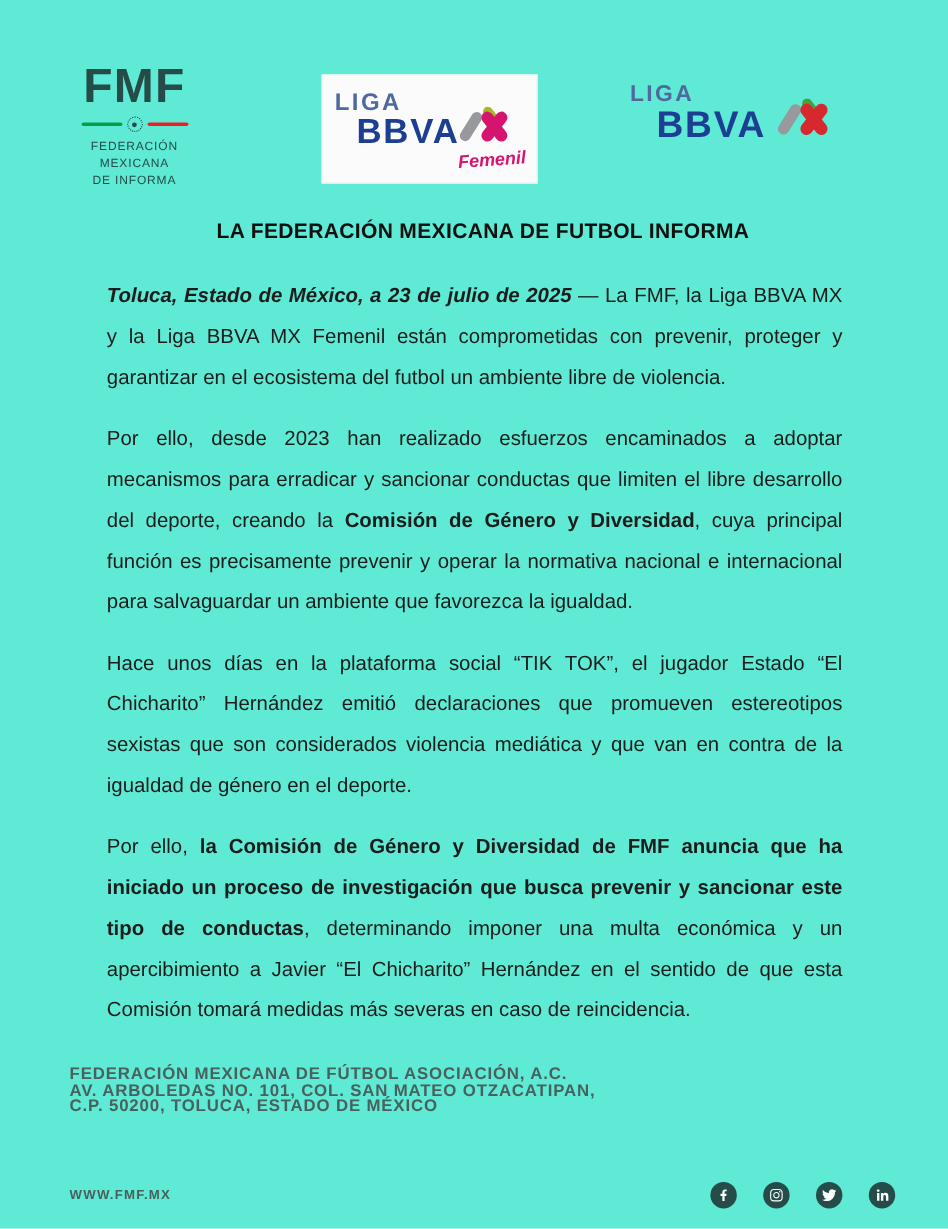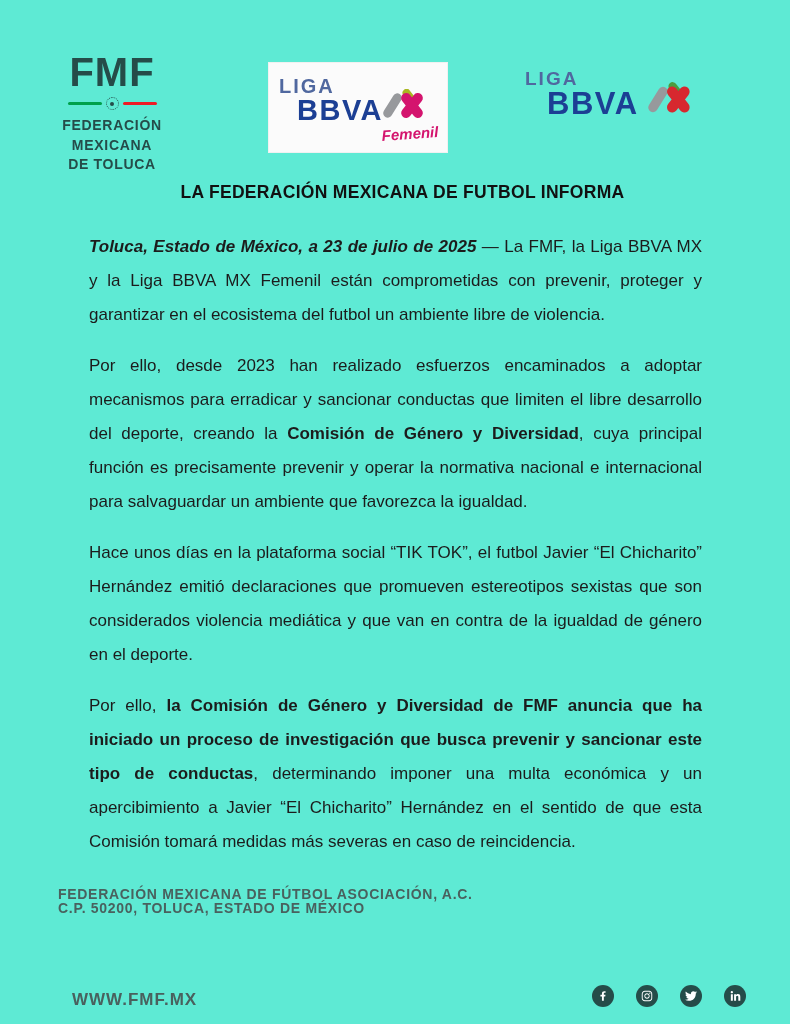--- a/index.html
+++ b/index.html
@@ -13,21 +13,21 @@
   
   .fmf-logo { position:absolute; left:50px; top:52px; width:124px; text-align:center; }
   .fmf-acronym { font-size:40px; font-weight:800; letter-spacing:1px; color:var(--teal,#254c49); line-height:1; }
   .fmf-divider { display:flex; align-items:center; justify-content:center; gap:4px; margin:5px 0 6px; }
   .fmf-line { height:3px; width:34px; border-radius:2px; }
   .fmf-line.green { background:var(--green-line,#00a14b); }
   .fmf-line.red { background:var(--red-line,#ee1c25); }
   .fmf-ball { width:13px; height:13px; border-radius:50%; border:1.5px dotted var(--teal,#254c49);
               display:flex; align-items:center; justify-content:center; }
   .fmf-ball::after { content:""; width:4px; height:4px; border-radius:50%; background:var(--teal,#254c49); }
-  .fmf-sub { font-size:14px; font-weight:700; letter-spacing:0.7px; color:var(--teal,#254c49); line-height:1.4; }
+  .fmf-sub { font-size:10px; font-weight:400; letter-spacing:0.7px; color:var(--teal,#254c49); line-height:1.4; }
 
   .bbva-box { position:absolute; }
   .femenil-box { left:268px; top:62px; width:180px; height:91px; background:#fbfbfb; border:1px solid #f1f1f1; }
   .mx-box { left:513px; top:68px; width:184px; height:64px; }
   .liga-word { position:absolute; font-size:20px; letter-spacing:2px; color:var(--navy-liga,#50689f); font-weight:700; }
   .bbva-word { position:absolute; font-size:29px; font-weight:700; letter-spacing:1.5px; color:var(--navy-bbva,#1c3f94); }
   .femenil-box .liga-word { left:10px; top:12px; }
   .femenil-box .bbva-word { left:28px; top:31px; }
   .femenil-box .emblem { position:absolute; left:113px; top:26px; }
   .femenil-script { position:absolute; left:110px; top:62px; width:62px; text-align:center;
@@ -43,42 +43,42 @@
 
   
   .doc-body { position:absolute; left:89px; top:230px; width:613px;
               font-size:17px; line-height:34px; text-align:justify; color:var(--text,#1c1c1c); }
   .doc-body p { margin-bottom:17px; }
   .doc-body p:last-child { margin-bottom:16px; }
 
   
   .footer-address { position:absolute; left:58px; top:888px; font-size:14px; font-weight:600;
                     letter-spacing:0.7px; line-height:13.5px; color:var(--footer-text,#49615e); }
-  .footer-site { position:absolute; left:72px; top:990px; font-size:17px; font-weight:800;
+  .footer-site { position:absolute; left:58px; top:990px; font-size:11px; font-weight:800;
                  letter-spacing:1px; color:var(--footer-text,#49615e); }
   .social-row { position:absolute; left:592px; top:985px; display:flex; gap:22px; }
   .social-btn { width:22px; height:22px; border-radius:50%; background:var(--teal,#1d4645);
                 display:flex; align-items:center; justify-content:center; cursor:pointer; }
   .social-btn svg { fill:#ffffff; }
 </style>
 </head>
 <body>
 
 <div class="page">
 
   <div class="fmf-logo">
     <div class="fmf-acronym">FMF</div>
     <div class="fmf-divider">
       <span class="fmf-line green"></span>
       <span class="fmf-ball"></span>
       <span class="fmf-line red"></span>
     </div>
     <div class="fmf-sub">
       <div>FEDERACIÓN MEXICANA</div>
-      <div>DE TOLUCA</div>
+      <div>DE INFORMA</div>
     </div>
   </div>
 
   <div class="bbva-box femenil-box">
     <span class="liga-word">LIGA</span>
     <span class="bbva-word">BBVA</span>
     <svg class="emblem" width="46" height="34" viewBox="0 0 46 34">
       <rect x="6" y="3" width="9" height="27" rx="4.5" transform="rotate(32 10.5 16.5)" fill="var(--gray-emblem,#97999c)"></rect>
       <rect x="23" y="-1" width="8" height="16" rx="4" transform="rotate(-38 27 7)" fill="var(--lime,#a9b722)"></rect>
       <rect x="25" y="2" width="10" height="29" rx="5" transform="rotate(38 30 16.5)" fill="var(--pink,#d4146e)"></rect>
@@ -96,26 +96,27 @@
       <rect x="25" y="2" width="10" height="29" rx="5" transform="rotate(38 30 16.5)" fill="var(--red-emblem,#d7282f)"></rect>
       <rect x="25" y="2" width="10" height="29" rx="5" transform="rotate(-38 30 16.5)" fill="var(--red-emblem,#d7282f)"></rect>
     </svg>
   </div>
 
   <h1 class="doc-title">LA FEDERACIÓN MEXICANA DE FUTBOL INFORMA</h1>
 
   <main class="doc-body">
     <p><span style="font-weight: 700; font-style: italic;">Toluca, Estado de México, a 23 de julio de 2025</span><span> — La FMF, la Liga BBVA MX y la Liga BBVA MX Femenil están comprometidas con prevenir, proteger y garantizar en el ecosistema del futbol un ambiente libre de violencia.</span></p>
     <p><span>Por ello, desde 2023 han realizado esfuerzos encaminados a adoptar mecanismos para erradicar y sancionar conductas que limiten el libre desarrollo del deporte, creando la </span><span style="font-weight: 700;">Comisión de Género y Diversidad</span><span>, cuya principal función es precisamente prevenir y operar la normativa nacional e internacional para salvaguardar un ambiente que favorezca la igualdad.</span></p>
-    <p><span>Hace unos días en la plataforma social “TIK TOK”, el futbol Javier “El Chicharito” Hernández emitió declaraciones que promueven estereotipos sexistas que son considerados violencia mediática y que van en contra de la igualdad de género en el deporte.</span></p>
+    <p><span>Hace unos días en la plataforma social “TIK TOK”, el jugador Estado “El Chicharito” Hernández emitió declaraciones que promueven estereotipos sexistas que son considerados violencia mediática y que van en contra de la igualdad de género en el deporte.</span></p>
     <p><span>Por ello, </span><span style="font-weight: 700;">la Comisión de Género y Diversidad de FMF anuncia que ha iniciado un proceso de investigación que busca prevenir y sancionar este tipo de conductas</span><span>, determinando imponer una multa económica y un apercibimiento a Javier “El Chicharito” Hernández en el sentido de que esta Comisión tomará medidas más severas en caso de reincidencia.</span></p>
   </main>
 
   <div class="footer-address">
     <div>FEDERACIÓN MEXICANA DE FÚTBOL ASOCIACIÓN, A.C.</div>
+    <div>AV. ARBOLEDAS NO. 101, COL. SAN MATEO OTZACATIPAN,</div>
     <div>C.P. 50200, TOLUCA, ESTADO DE MÉXICO</div>
   </div>
   <div class="footer-site">WWW.FMF.MX</div>
 
   <div class="social-row">
     <div class="social-btn">
       <svg width="6" height="12" viewBox="0 0 320 512">
           <path d="M279.14 288l14.22-92.66h-88.91v-60.13c0-25.35 12.42-50.06 52.24-50.06h40.42V6.26S260.43 0 225.36 0c-73.22 0-121.08 44.38-121.08 124.72v70.62H22.89V288h81.39v224h100.17V288z"></path>
         </svg>
     </div>

